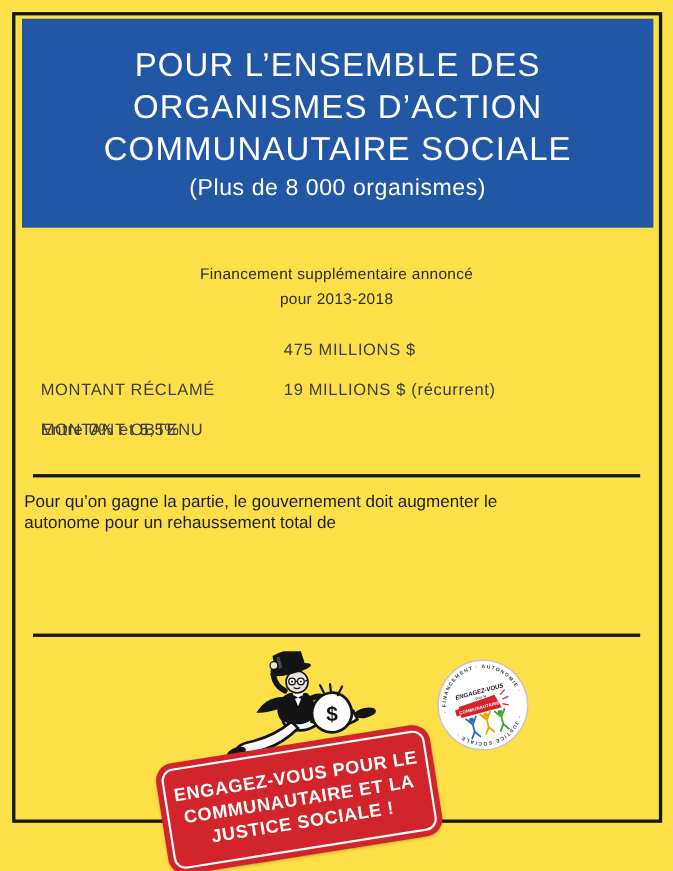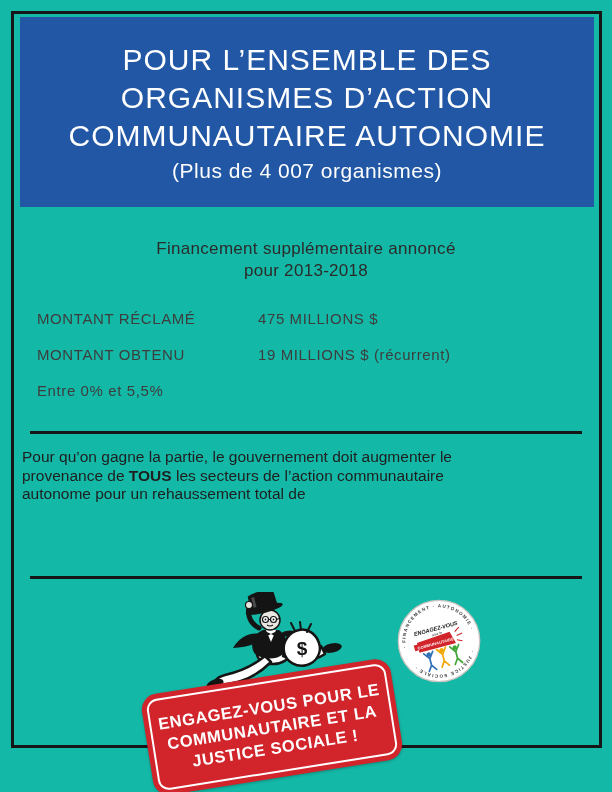--- a/index.html
+++ b/index.html
@@ -1,41 +1,41 @@
 <!DOCTYPE html>
 <html lang="fr" style="--header-blue: #2157a4; --stamp-red: #d2242b; --badge-red: #d2242b; --ink: #161616; --figure-blue: #2f6fb5; --figure-yellow: #f0a500; --figure-green: #3fa535;"><head>
 <meta charset="utf-8">
 <style>
   html,body { margin:0; padding:0; background:#ffffff; }
   #canvas {
-    position:relative; width:612px; height:792px; background:#14b8a6;
+    position:relative; width:612px; height:792px; background:#fde047;
     overflow:hidden;
     font-family:"Liberation Sans","DejaVu Sans",sans-serif;
     -webkit-font-smoothing:antialiased;
   }
   .page-border {
     position:absolute; left:11px; top:11px; width:591px; height:737px;
     border:3px solid var(--ink); box-sizing:border-box;
   }
   
   .header-box {
     position:absolute; left:20px; top:17px; width:574px; height:190px;
     background:var(--header-blue); color:#ffffff; text-align:center;
   }
   .header-title { margin-top:24px; font-size:30px; line-height:38px; letter-spacing:1px; font-weight:400; }
   .header-subtitle { font-size:21px; line-height:28px; margin-top:2px; letter-spacing:0.5px; font-weight:400; }
   
   .announce {
     position:absolute; top:238px; left:0; width:612px; text-align:center;
-    font-size:17px; line-height:22px; color:#2b2b2b; letter-spacing:0.3px;
+    font-size:14px; line-height:22px; color:#2b2b2b; letter-spacing:0.3px;
   }
   
   .facts { position:absolute; top:310px; left:37px; color:#3d3d3d; }
   .fact-row { display:flex; height:36px; font-size:15px; letter-spacing:0.6px; }
-  .fact-label { width:221px; flex:0 0 221px; }
+  .fact-label { width:221px; flex:0 0 221px;margin-top:36px; }
   
   .rule { position:absolute; left:30px; width:552px; height:3px; background:var(--ink); }
   #rule-top { top:431px; }
   #rule-bottom { top:576px; }
   .message {
     position:absolute; top:448px; left:22px; width:568px; text-align:left;
     font-size:15.5px; line-height:18.5px; color:#1e1e1e;
   }
   .message .b { font-weight:bold; }
   
@@ -58,23 +58,23 @@
 <body>
 
 <div id="canvas">
 
   <div class="page-border"></div>
 
   <div class="header-box">
     <div class="header-title">
       <div>POUR L’ENSEMBLE DES</div>
       <div>ORGANISMES D’ACTION</div>
-      <div>COMMUNAUTAIRE AUTONOMIE</div>
+      <div>COMMUNAUTAIRE SOCIALE</div>
     </div>
-    <div class="header-subtitle">(Plus de 4 007 organismes)</div>
+    <div class="header-subtitle">(Plus de 8 000 organismes)</div>
   </div>
 
   <div class="announce">
     <div>Financement supplémentaire annoncé</div>
     <div>pour 2013-2018</div>
   </div>
 
   <div class="facts">
     <div class="fact-row">
       <div class="fact-label">MONTANT RÉCLAMÉ</div>
@@ -86,21 +86,20 @@
     </div>
     <div class="fact-row">
       <div class="fact-value">Entre 0% et 5,5%</div>
     </div>
   </div>
 
   <div class="rule" id="rule-top"></div>
 
   <div class="message">
     <div><span>Pour qu’on gagne la partie, le gouvernement doit augmenter le</span></div>
-    <div><span>provenance de </span><span class="b">TOUS</span><span> les secteurs de l’action communautaire</span></div>
     <div><span>autonome pour un rehaussement total de</span></div>
   </div>
 
   <div class="rule" id="rule-bottom"></div>
 
   <svg class="monopoly" viewBox="0 0 150 104" aria-hidden="true">
 
     <path d="M58,42 C46,40 36,46 30,56 C38,56 48,54 56,50 Z" fill="#141414"></path>
 
     <ellipse cx="70" cy="62" rx="16" ry="10" fill="#ffffff" stroke="#141414" stroke-width="2.5"></ellipse>

